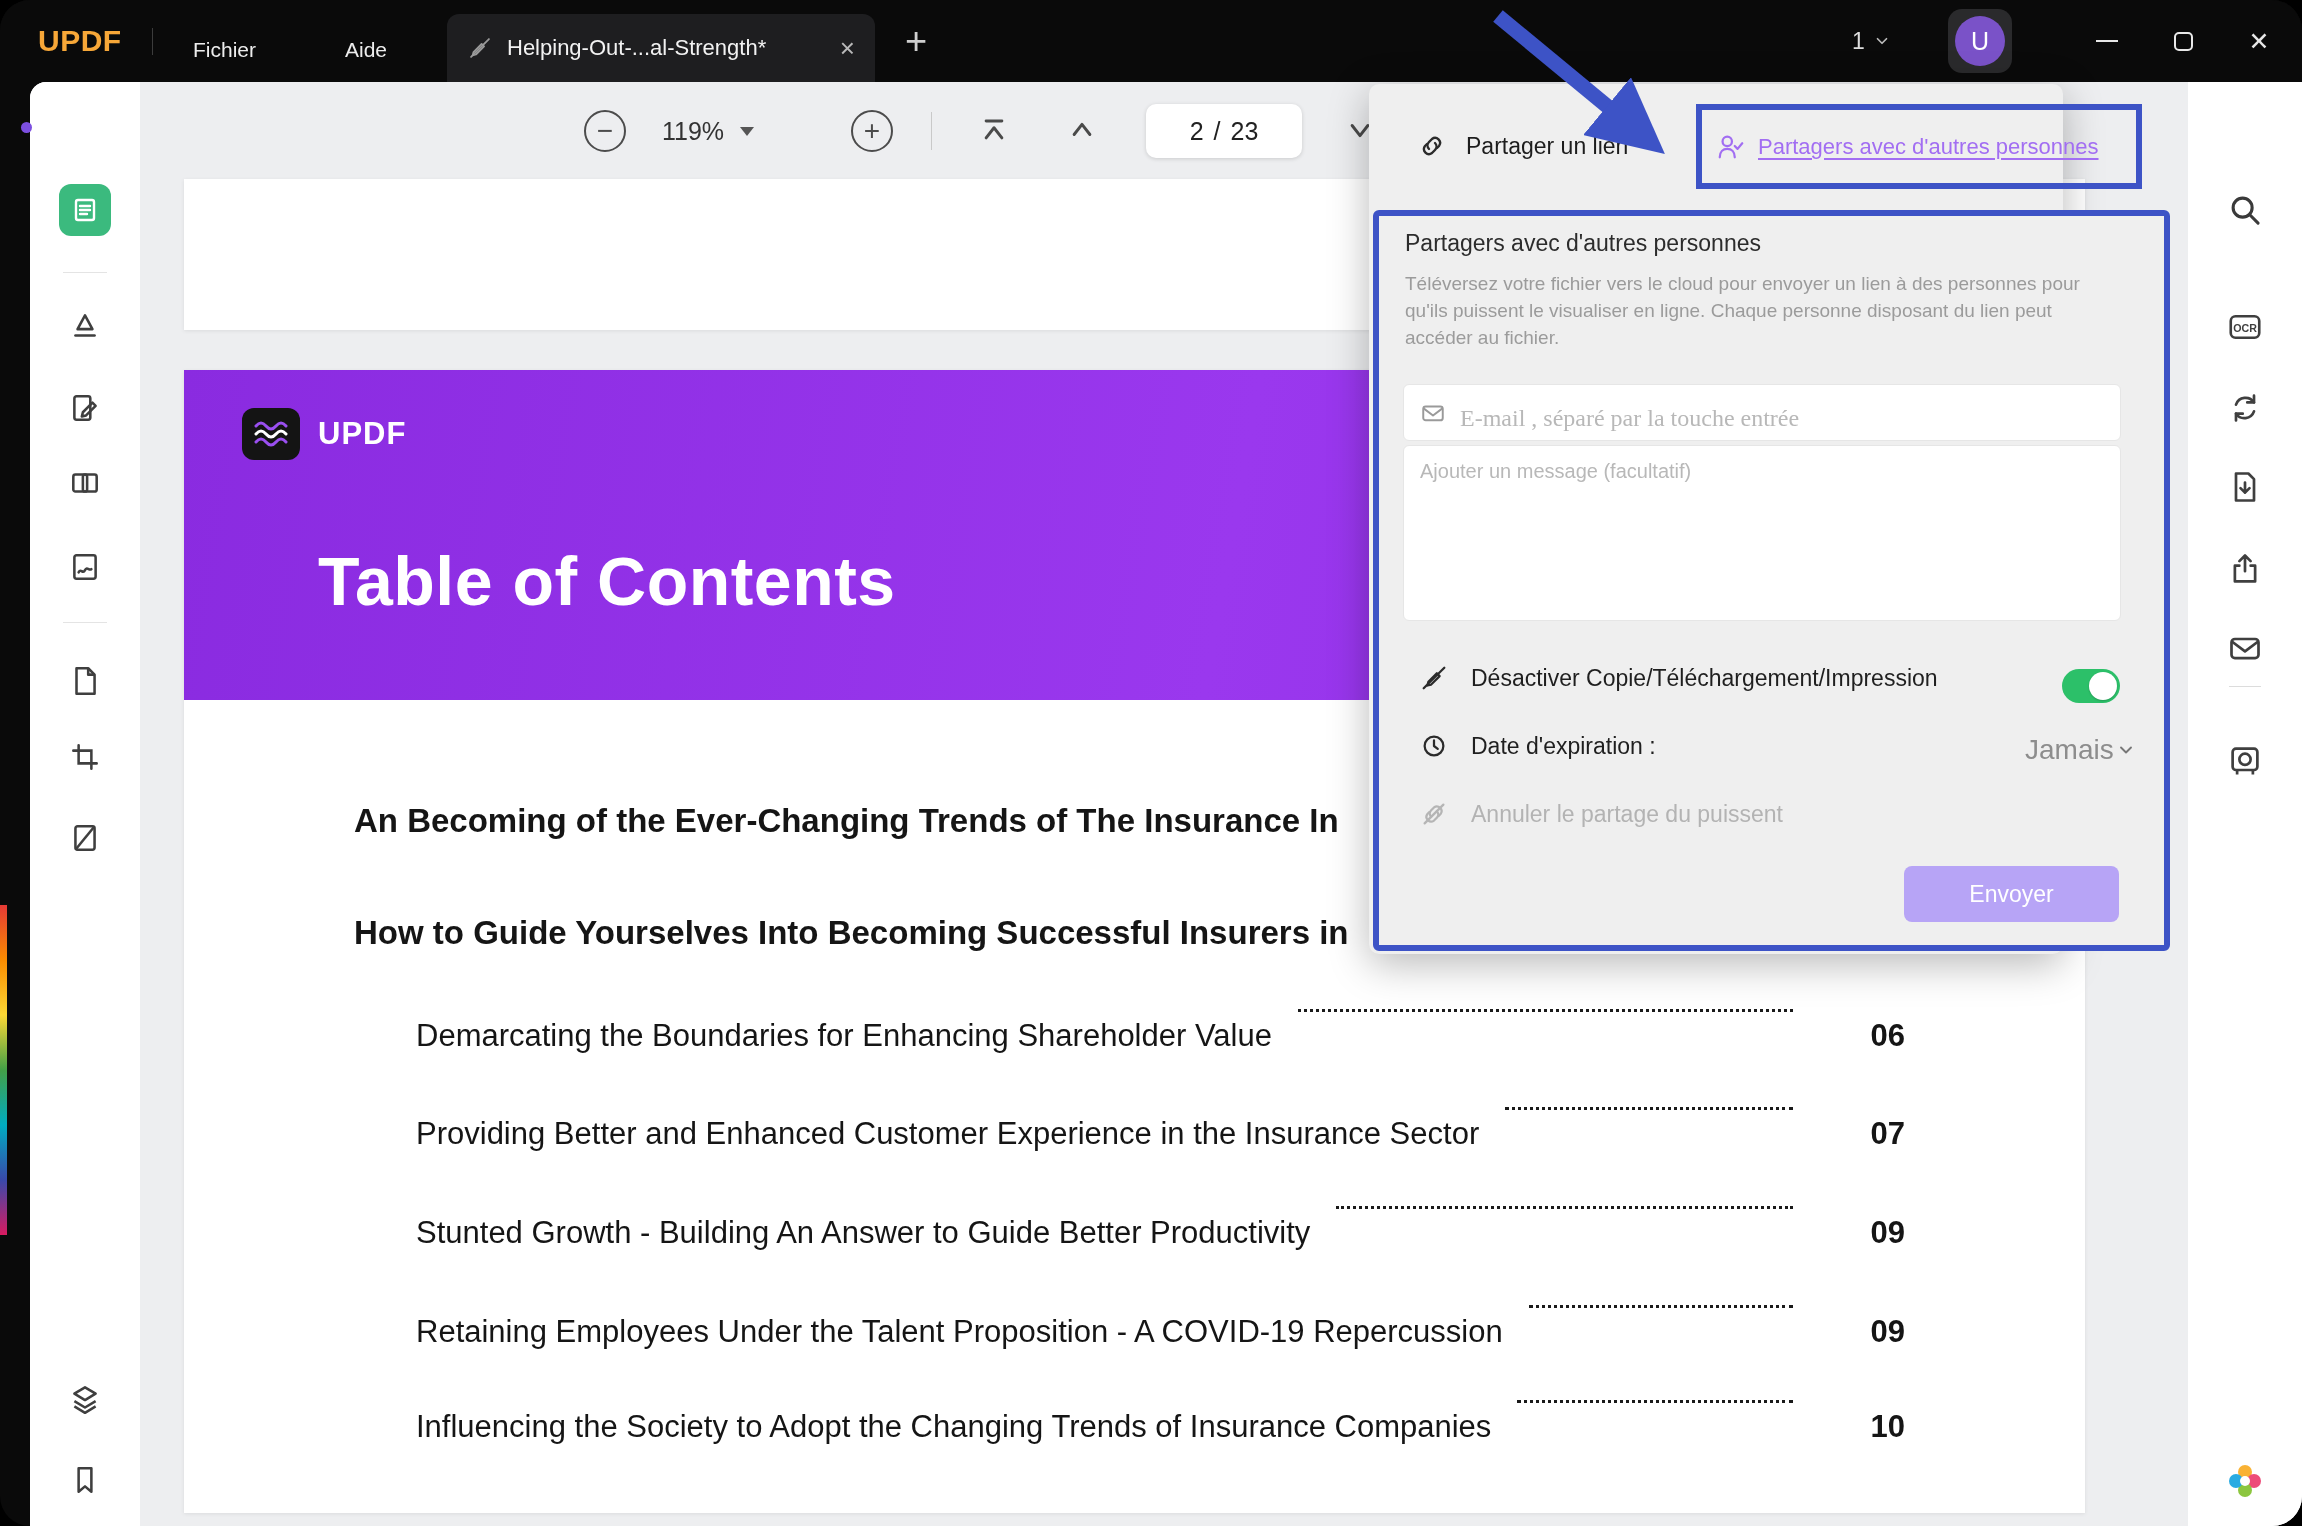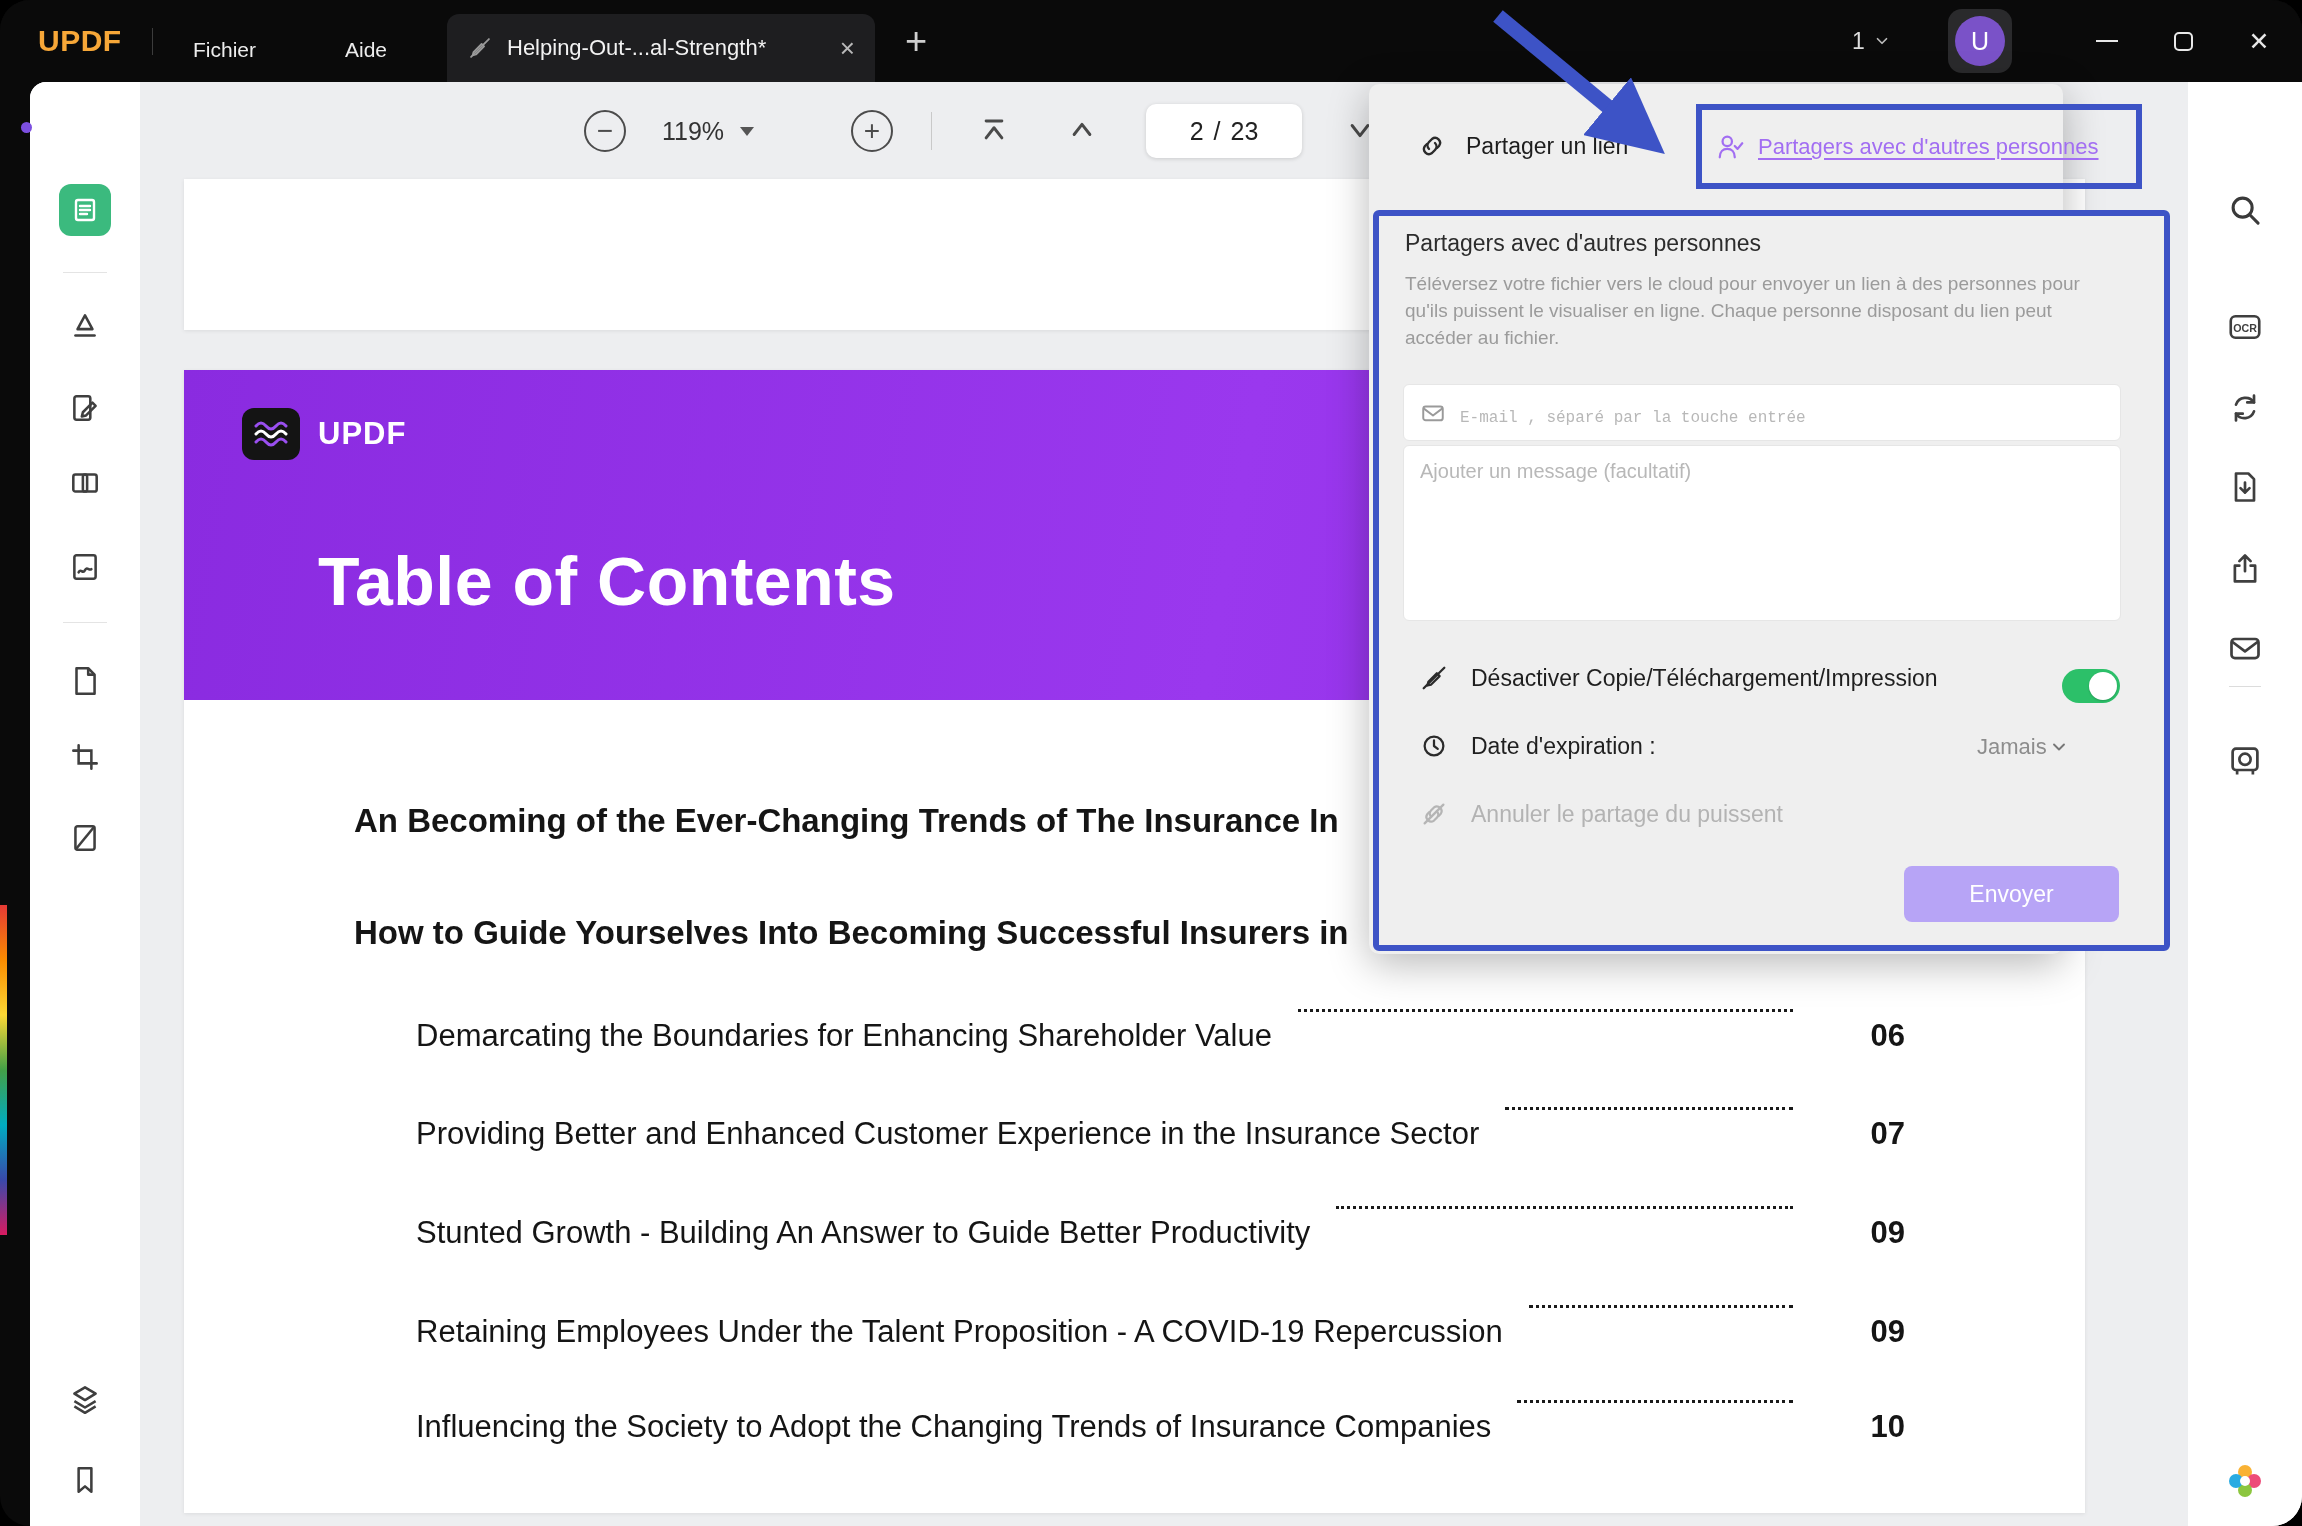--- a/index.html
+++ b/index.html
@@ -63,26 +63,26 @@
 
   
   .popup { position:absolute; left:1369px; top:84px; width:694px; height:870px; background:#efefef; border-radius:10px; box-shadow:0 10px 40px rgba(0,0,0,.28); z-index:40; }
   .share-link-row { position:absolute; left:47px; top:30px; height:64px; display:flex; align-items:center; gap:18px; font-size:23px; color:#1d1d1d; }
   .share-people-box { position:absolute; left:327px; top:20px; width:446px; height:85px; border:6px solid #3D53C6; display:flex; align-items:center; gap:12px; padding-left:14px; }
   .share-people-label { font-size:22px; color:#A26EF2; text-decoration:underline; text-underline-offset:4px; white-space:nowrap; }
   .panel { position:absolute; left:4px; top:126px; width:797px; height:741px; border:6px solid #3D53C6; border-radius:6px; background:#efefef; }
   .panel-title { position:absolute; left:26px; top:14px; font-size:23px; color:#2c2c2c; }
   .panel-desc { position:absolute; left:26px; top:54px; width:704px; font-size:19px; line-height:27px; color:#9b9b9b; }
   .email-box { position:absolute; left:24px; top:168px; width:718px; height:57px; background:#fff; border:1px solid #e6e6e6; border-radius:6px; display:flex; align-items:center; padding:0 16px; gap:14px; }
-  .email-box input { flex:1; border:none; outline:none; font-size:16px; color:#333; font-family:Liberation Mono, monospace; background:transparent;margin-top:11px; }
+  .email-box input { flex:1; border:none; outline:none; font-size:24px; color:#333; font-family:Liberation Serif, serif; background:transparent;margin-top:11px; }
   .msg-input { position:absolute; left:24px; top:229px; width:718px; height:176px; background:#fff; border:1px solid #e6e6e6; border-radius:6px; resize:none; outline:none; padding:14px 16px; font-size:20px; color:#333; font-family:"Liberation Sans", sans-serif; }
   .opt-row { position:absolute; left:40px; display:flex; align-items:center; gap:22px; font-size:23px; color:#1f1f1f; }
   .toggle { position:absolute; left:683px; width:58px; height:34px; border-radius:17px; background:#2CC069; }
   .toggle .knob { position:absolute; right:3px; top:3px; width:28px; height:28px; border-radius:50%; background:#fff; box-shadow:0 1px 2px rgba(0,0,0,.2); }
-  .exp-value { position:absolute; left:598px; display:flex; align-items:center; gap:2px; font-size:22px; color:#8d8d8d; }
+  .exp-value { position:absolute; left:646px; display:flex; align-items:center; gap:2px; font-size:28px; color:#8d8d8d; }
   .send-btn { position:absolute; left:525px; top:650px; width:215px; height:56px; background:#B7A4F6; border:none; border-radius:8px; color:#fff; font-size:23px; font-family:"Liberation Sans", sans-serif; }
   .arrow-svg { position:absolute; left:1440px; top:4px; width:260px; height:175px; z-index:60; }
 
   ::placeholder { color:#b8b8b8; opacity:1; }
 </style>
 </head>
 <body>
 
 <div class="screen">
 

